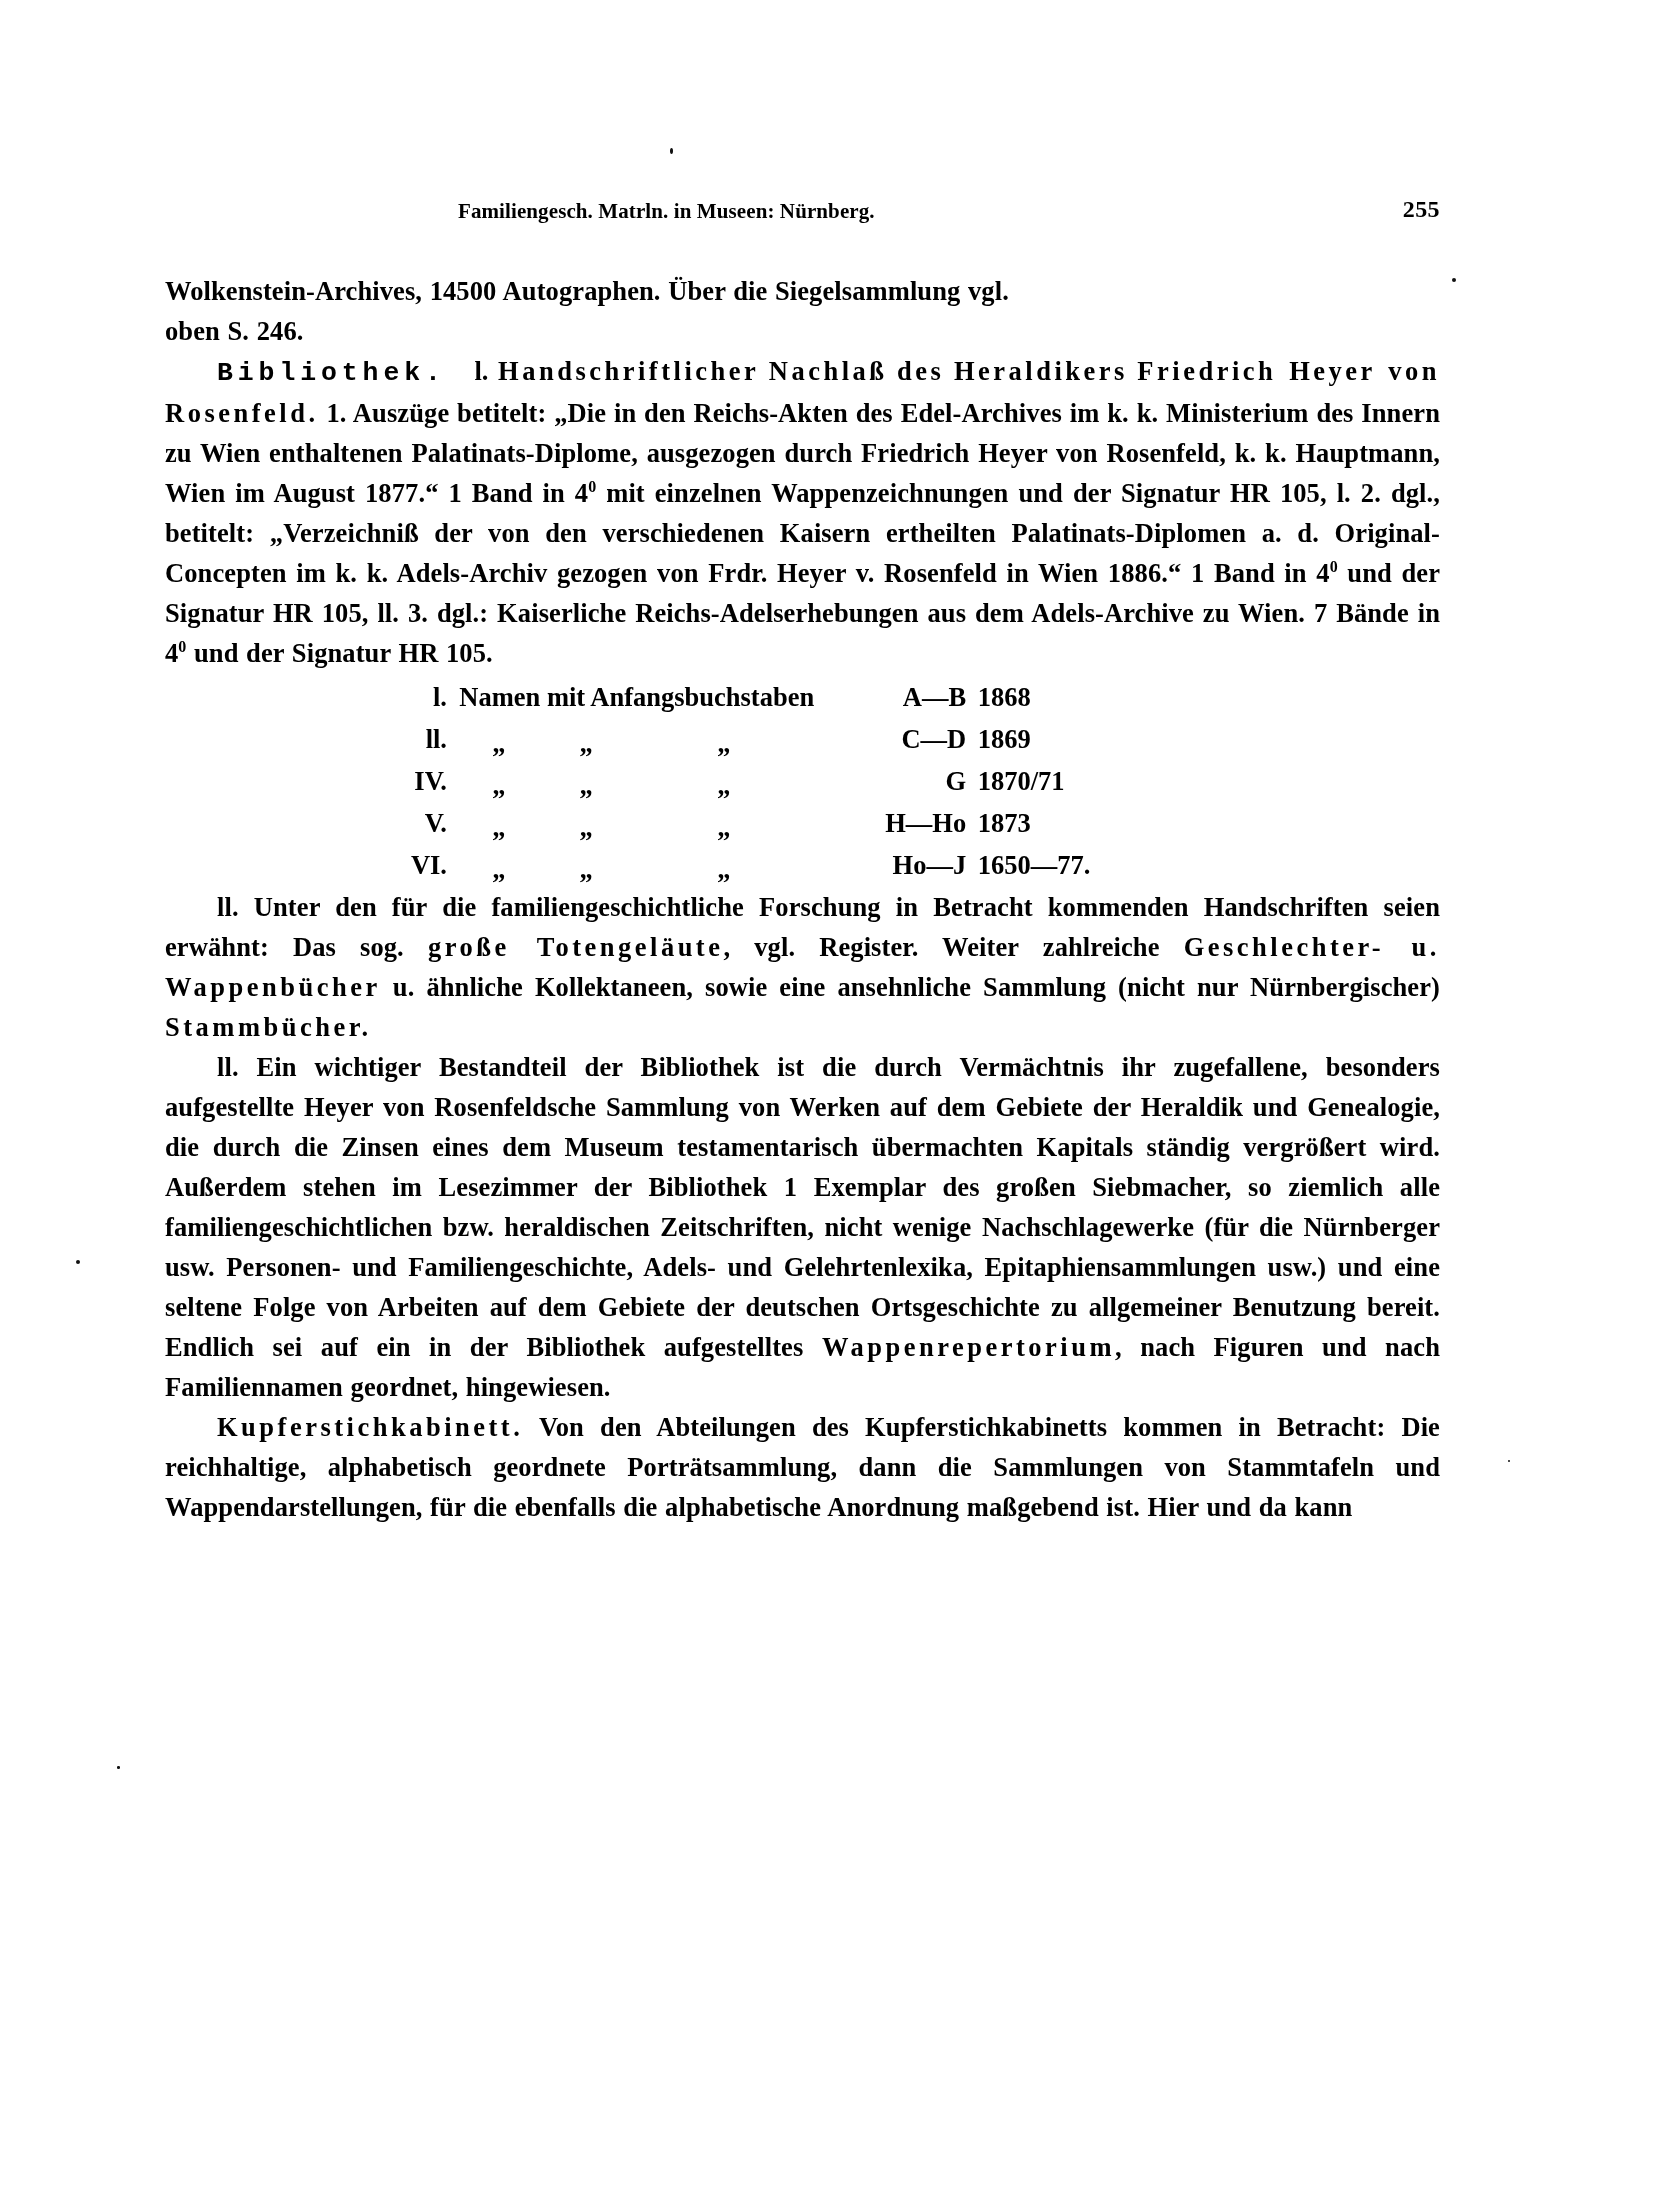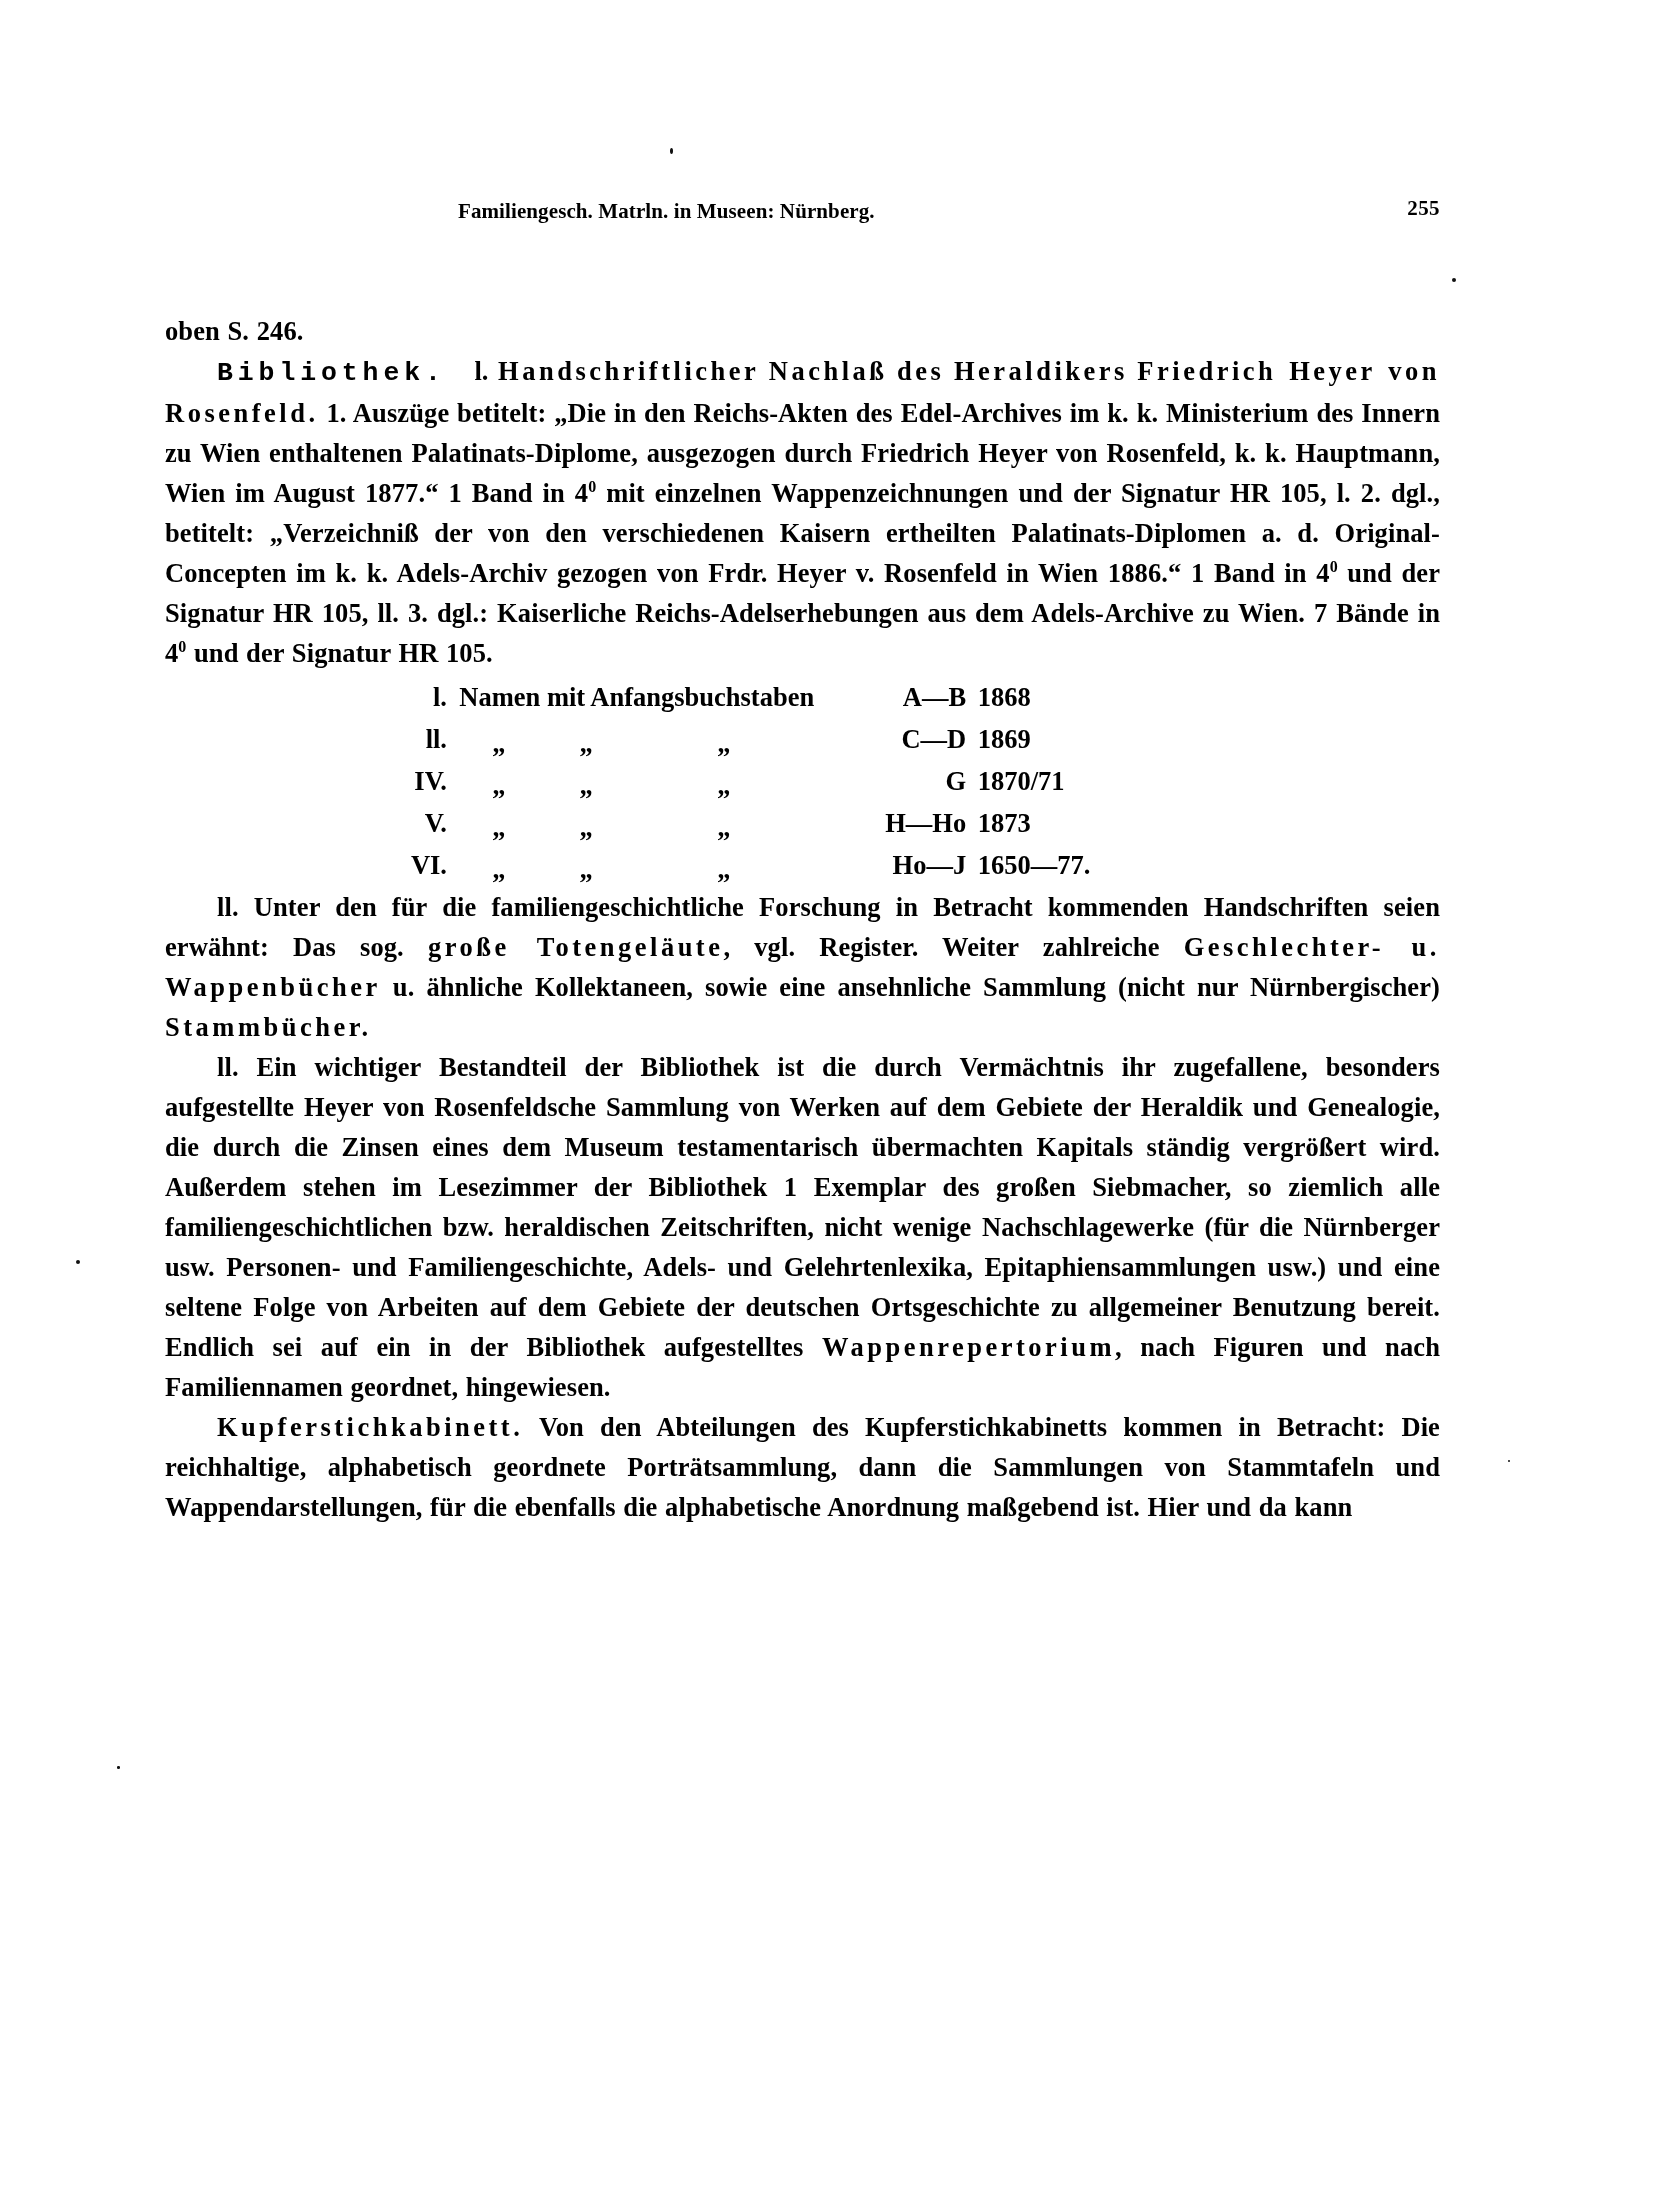--- a/index.html
+++ b/index.html
@@ -36,21 +36,21 @@
     font-size:21px;
     font-weight:bold;
     letter-spacing:0.1px;
     white-space:nowrap;
     font-family:"Liberation Serif",serif;
   }
   .runhead .folio{
     position:absolute;
     right:0;
     top:-3.5px;
-    font-size:21px;
+    font-size:24px;
     font-weight:bold;
     letter-spacing:0.4px;
   }
 
   
   p.body{
     margin:0;
     font-size:26.5px;
     line-height:40px;
     font-weight:bold;
@@ -134,21 +134,21 @@
   <div class="speck" style="left:117px;top:1766px;width:2.6px;height:2.6px;"></div>
   <div class="speck" style="left:1508px;top:1460px;width:2.2px;height:2.2px;"></div>
 
   <div class="content">
 
     <div class="runhead">
       <div class="title">Familiengesch. Matrln. in Museen: Nürnberg.</div>
       <div class="folio">255</div>
     </div>
 
-    <p class="body noindent lastline-left"><br><span>oben S. 246.</span></p>
+    <p class="body noindent lastline-left"><span>Wolkenstein-Archives, 14500 Autographen.  Über  die  Siegelsammlung vgl.</span><br><span>oben S. 246.</span></p>
 
     <p class="body indent"><span class="sp-wide">Bibliothek.</span>&nbsp;&nbsp; <span>l.</span> <span class="sp">Handschriftlicher</span> <span class="sp">Nachlaß</span> <span class="sp">des</span> <span class="sp">Heraldikers</span> <span class="sp">Friedrich Heyer von Rosenfeld.</span> <span>1. Auszüge betitelt: „Die in den Reichs-Akten des Edel-Archives im k. k. Ministerium des Innern zu Wien enthaltenen Palatinats-Diplome, ausgezogen durch Friedrich Heyer von Rosenfeld, k. k. Hauptmann, Wien im August 1877.“ 1 Band in 4</span><sup class="deg">0</sup><span> mit einzelnen Wappenzeichnungen und der Signatur HR 105, l.  2. dgl., betitelt: „Verzeichniß der von den verschiedenen Kaisern ertheilten Palatinats-Diplomen a. d. Original-Concepten im k. k. Adels-Archiv gezogen von Frdr. Heyer v. Rosenfeld in Wien 1886.“ 1 Band in 4</span><sup class="deg">0</sup><span> und der Signatur HR 105, ll.  3. dgl.: Kaiserliche Reichs-Adelserhebungen aus dem Adels-Archive zu Wien.  7 Bände in 4</span><sup class="deg">0</sup><span> und der Signatur HR 105.</span></p>
 
     <table class="numtable">
       <tbody>
         <tr>
           <td class="c-roman">l.</td>
           <td class="c-label" colspan="3">Namen  mit  Anfangsbuchstaben</td>
           <td class="c-range">A—B</td>
           <td class="c-year">1868</td>

